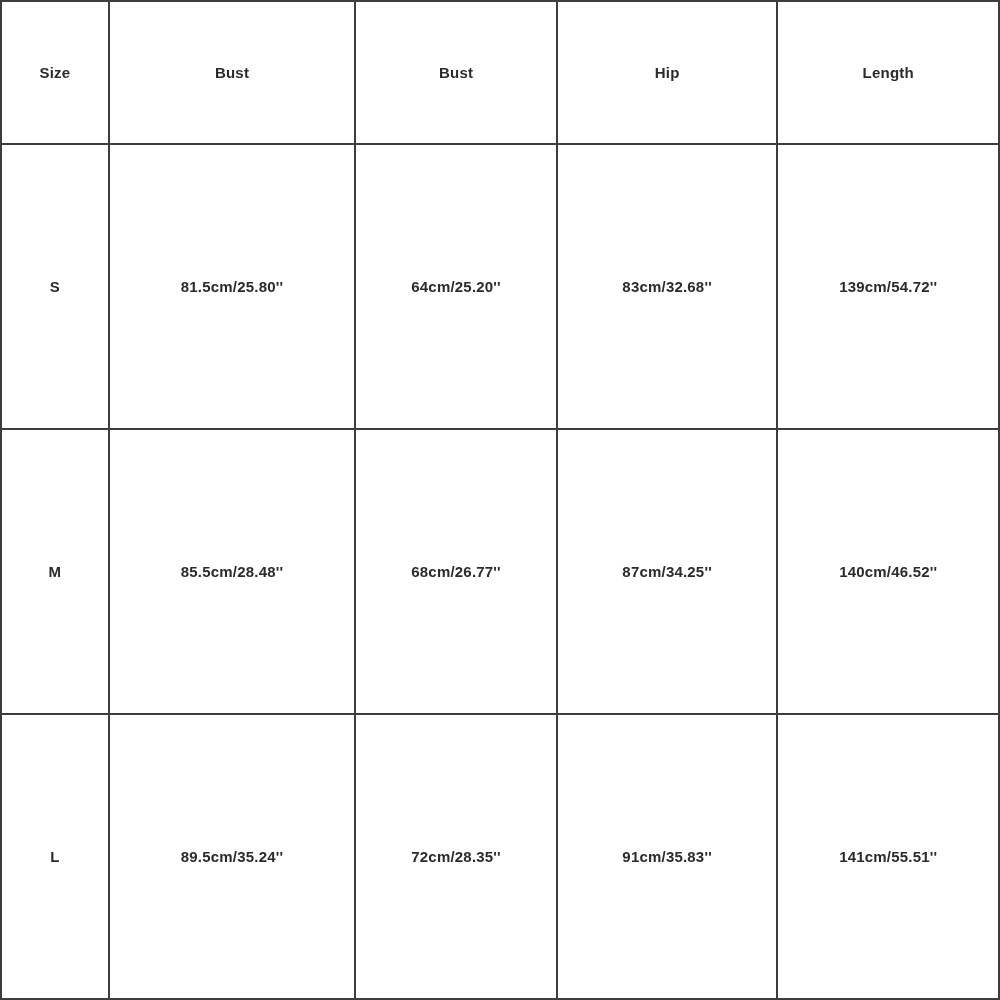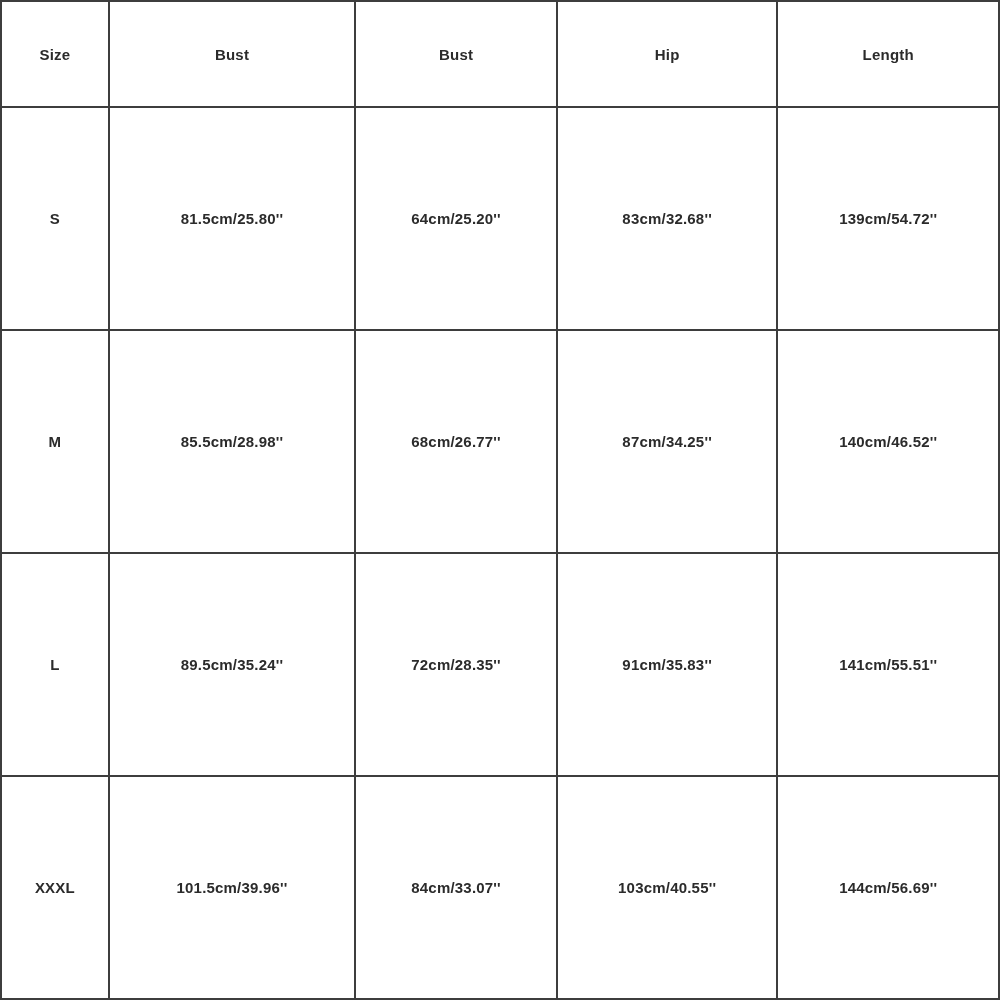--- a/index.html
+++ b/index.html
@@ -22,21 +22,21 @@
     border: 2px solid #3d3d3d;
     text-align: center;
     vertical-align: middle;
     font-weight: bold;
     font-size: 15px;
     color: #2b2b2b;
     letter-spacing: 0.2px;
     padding: 0;
   }
   table.size-chart tr {
-    height: 106px;
+    height: 143px;
     padding-left: 13px;
   }
   col.c-size   { width: 10.8%; }
   col.c-bust   { width: 24.7%; }
   col.c-waist  { width: 20.2%; }
   col.c-hip    { width: 22.1%; }
   col.c-length { width: 22.2%; }
 </style>
 </head>
 <body>
@@ -61,33 +61,26 @@
   <tbody>
       <tr>
         <td>S</td>
         <td>81.5cm/25.80''</td>
         <td>64cm/25.20''</td>
         <td>83cm/32.68''</td>
         <td>139cm/54.72''</td>
       </tr>
       <tr>
         <td>M</td>
-        <td>85.5cm/28.98''</td>
+        <td>85.5cm/28.48''</td>
         <td>68cm/26.77''</td>
         <td>87cm/34.25''</td>
         <td>140cm/46.52''</td>
       </tr>
       <tr>
         <td>L</td>
         <td>89.5cm/35.24''</td>
         <td>72cm/28.35''</td>
         <td>91cm/35.83''</td>
         <td>141cm/55.51''</td>
       </tr>
-      <tr>
-        <td>XXXL</td>
-        <td>101.5cm/39.96''</td>
-        <td>84cm/33.07''</td>
-        <td>103cm/40.55''</td>
-        <td>144cm/56.69''</td>
-      </tr>
     </tbody>
 </table>
 
 </body></html>

